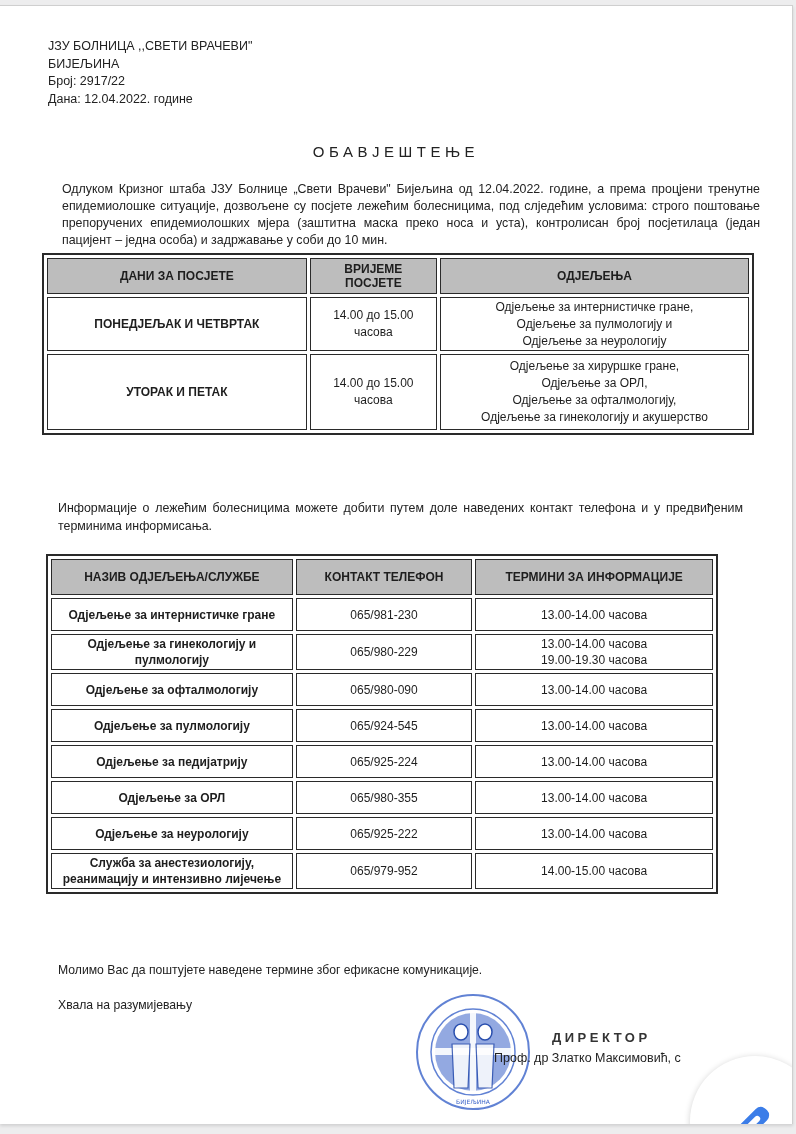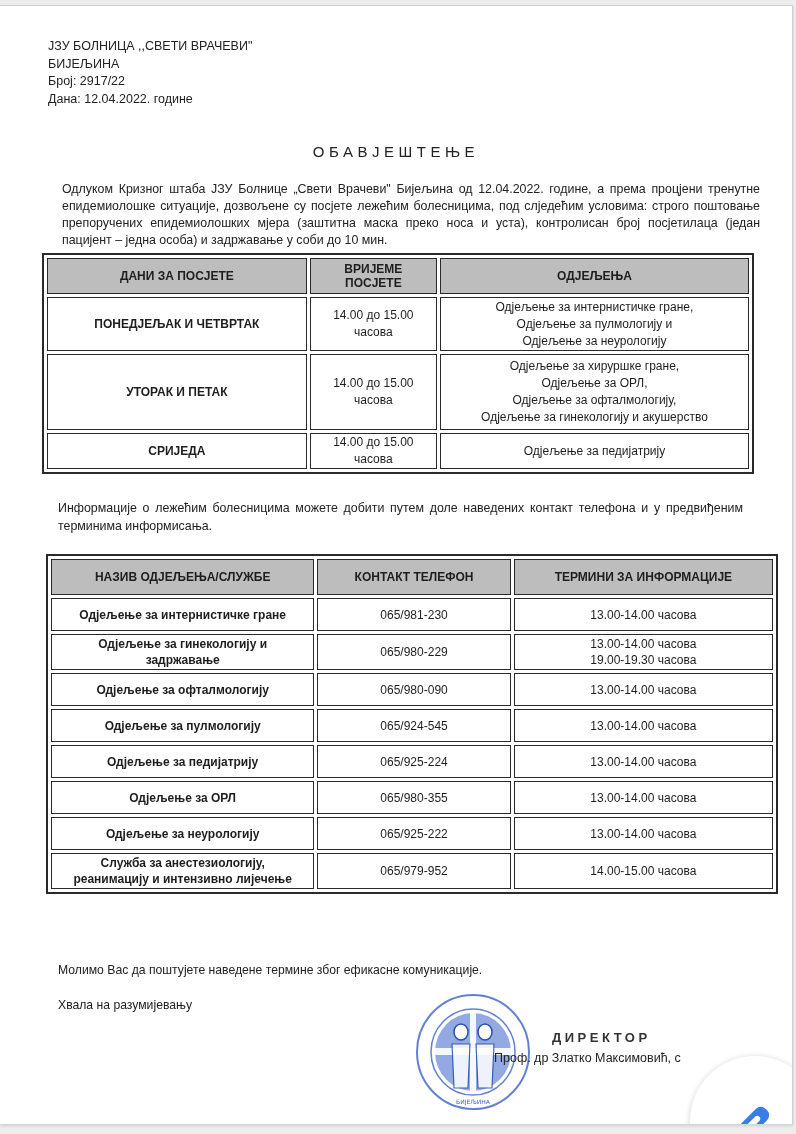--- a/index.html
+++ b/index.html
@@ -47,21 +47,21 @@
   .t1 .c3 { width: 302px; }
   .t1 td.day { font-weight: bold; margin-left: 28px; }
   .t1 td { line-height: 17px; }
   .t1 tr.r1 td { height: 52px; }
   .t1 tr.r2 td { height: 74px; }
   .t1 tr.r3 td { height: 34px; }
   .info {
     position: absolute; left: 58px; top: 493px; width: 685px;
     font-size: 12.4px; line-height: 18px; text-align: justify; color: #222;
   }
-  .t2 { left: 46px; top: 548px; width: 732px; }
+  .t2 { left: 46px; top: 548px; width: 672px; }
   .t2 .c1 { width: 246px; }
   .t2 .c2 { width: 178px; }
   .t2 .c3 { width: 242px; }
   .t2 th { height: 36px; }
   .t2 td { height: 31px; line-height: 16px; }
   .t2 td.dept { font-weight: bold; }
   .t2 tr.tall td { height: 34px; }
   .footer1 {
     position: absolute; left: 58px; top: 957px; font-size: 12.2px; color: #222;
   }
@@ -128,30 +128,20 @@
         <div>14.00 до 15.00</div>
         <div>часова</div>
       </td>
       <td>
         <div>Одјељење за хируршке гране,</div>
         <div>Одјељење за ОРЛ,</div>
         <div>Одјељење за офталмологију,</div>
         <div>Одјељење за гинекологију и акушерство</div>
       </td>
     </tr>
-    <tr class="r3">
-      <td class="day">СРИЈЕДА</td>
-      <td>
-        <div>14.00 до 15.00</div>
-        <div>часова</div>
-      </td>
-      <td>
-        <div>Одјељење за педијатрију</div>
-      </td>
-    </tr>
   </tbody>
     </table>
 
   <div class="info">Информације о лежећим болесницима можете добити путем доле наведених контакт телефона и у предвиђеним терминима информисања.</div>
 
   <table class="grid t2">
     <tbody>
         <tr>
       <th class="c1">НАЗИВ ОДЈЕЉЕЊА/СЛУЖБЕ</th>
       <th class="c2">КОНТАКТ ТЕЛЕФОН</th>
@@ -162,21 +152,21 @@
             <div>Одјељење за интернистичке гране</div>
           </td>
       <td>065/981-230</td>
       <td>
             <div>13.00-14.00 часова</div>
           </td>
     </tr>
     <tr class="tall">
       <td class="dept">
         <div>Одјељење за гинекологију и</div>
-        <div>задржавање</div>
+        <div>пулмологију</div>
       </td>
       <td>065/980-229</td>
       <td>
         <div>13.00-14.00 часова</div>
         <div>19.00-19.30 часова</div>
       </td>
     </tr>
     <tr>
       <td class="dept">
             <div>Одјељење за офталмологију</div>

